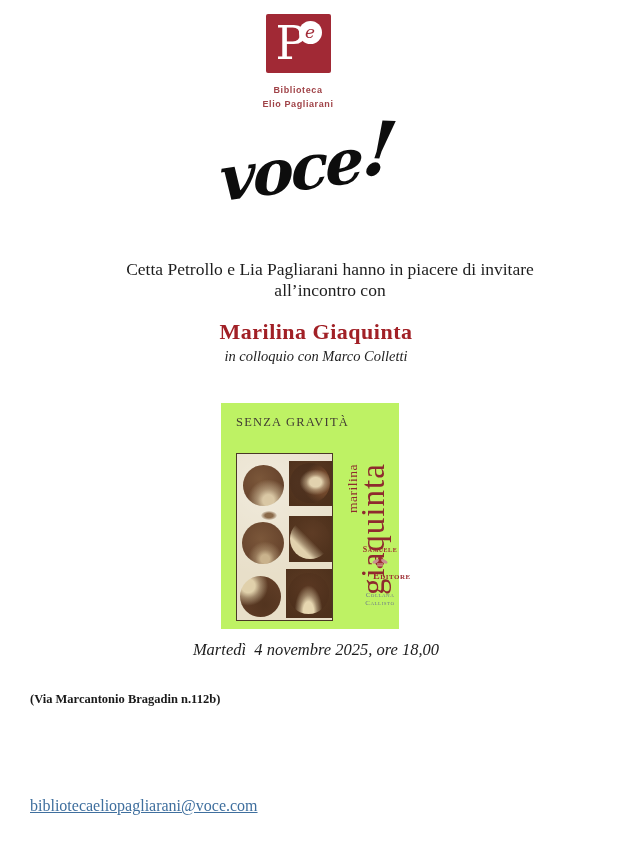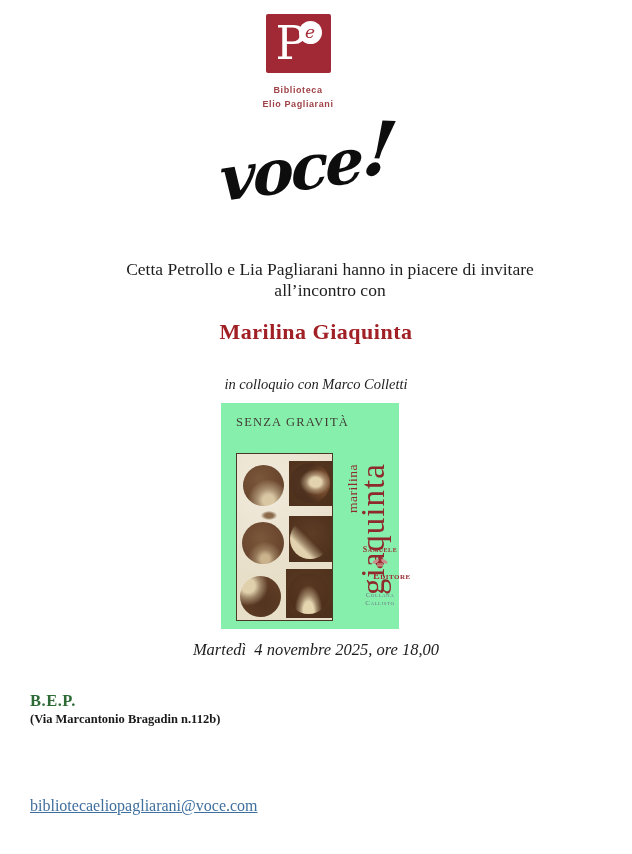--- a/index.html
+++ b/index.html
@@ -15,24 +15,24 @@
   .library-name { margin-top:6px; font-family:"Liberation Sans", sans-serif; font-size:9px; letter-spacing:0.6px; color:#a04348; font-weight:bold; line-height:14px; }
 
   
   .voce-wrap { position:absolute; top:120px; left:0; right:0; text-align:center; transform:translateX(-10px); }
   .voce { display:inline-block; font-family:"DejaVu Serif", serif; font-style:italic; font-weight:bold; font-size:62px; color:#0d0d0d; transform:rotate(-8deg) skewX(-6deg); letter-spacing:-3px; }
   .voce .bang { display:inline-block; font-size:74px; transform:rotate(10deg) translateY(-4px); margin-left:2px; }
 
   
   .invite { position:absolute; top:259px; left:0; right:0; text-align:center; font-size:17.5px; line-height:21px; color:#1d1d1d;padding-left:28px; }
   .guest-name { position:absolute; top:319px; left:0; right:0; text-align:center; font-size:22px; font-weight:bold; color:#a12026; letter-spacing:0.5px; }
-  .moderator { position:absolute; top:376px; left:0; right:0; text-align:center; font-style:italic; font-size:14.5px; color:#222222; }
+  .moderator { position:absolute; top:348px; left:0; right:0; text-align:center; font-style:italic; font-size:14.5px; color:#222222; }
 
   
-  .cover { position:absolute; top:403px; left:221px; width:178px; height:226px; background:#86efac; }
+  .cover { position:absolute; top:403px; left:221px; width:178px; height:226px; background:#bef264; }
   .cover-title { position:absolute; top:12px; left:15px; font-size:12.5px; letter-spacing:1.2px; color:#423c34; }
   .moon-frame { position:absolute; top:50px; left:15px; width:97px; height:168px; background:#e8dfc9;
     background-image:radial-gradient(circle at 30% 20%, rgba(255,255,255,0.35), transparent 60%);
     border:1px solid #4a3826; }
   .moon-sq { position:absolute; background:radial-gradient(circle at 45% 40%, #5d3b24, #4e311c 80%); }
   .moon { position:absolute; border-radius:50%; }
   .m1 { left:6px; top:11px; width:41px; height:41px;
     background:radial-gradient(circle at 62% 86%, #d9c7a4 0 13%, rgba(217,199,164,0.55) 26%, transparent 48%),
                radial-gradient(circle at 40% 35%, #7b573a, #64412a 75%); }
   .sq1 { left:52px; top:7px; width:43px; height:45px; }
@@ -145,21 +145,20 @@
       <div class="collection">
         <div>Collana</div>
         <div>Callisto</div>
       </div>
     </div>
   </div>
 
   <div class="event-date">Martedì  4 novembre 2025, ore 18,00</div>
 
   <div class="venue">
-    <div class="venue-name">B.E.P.</div>
     <div class="venue-address">(Via Marcantonio Bragadin n.112b)</div>
   </div>
 
   <div class="links">
     <a href="#">bibliotecaeliopagliarani@voce.com</a>
   </div>
 
 </div>
 
 </body></html>

